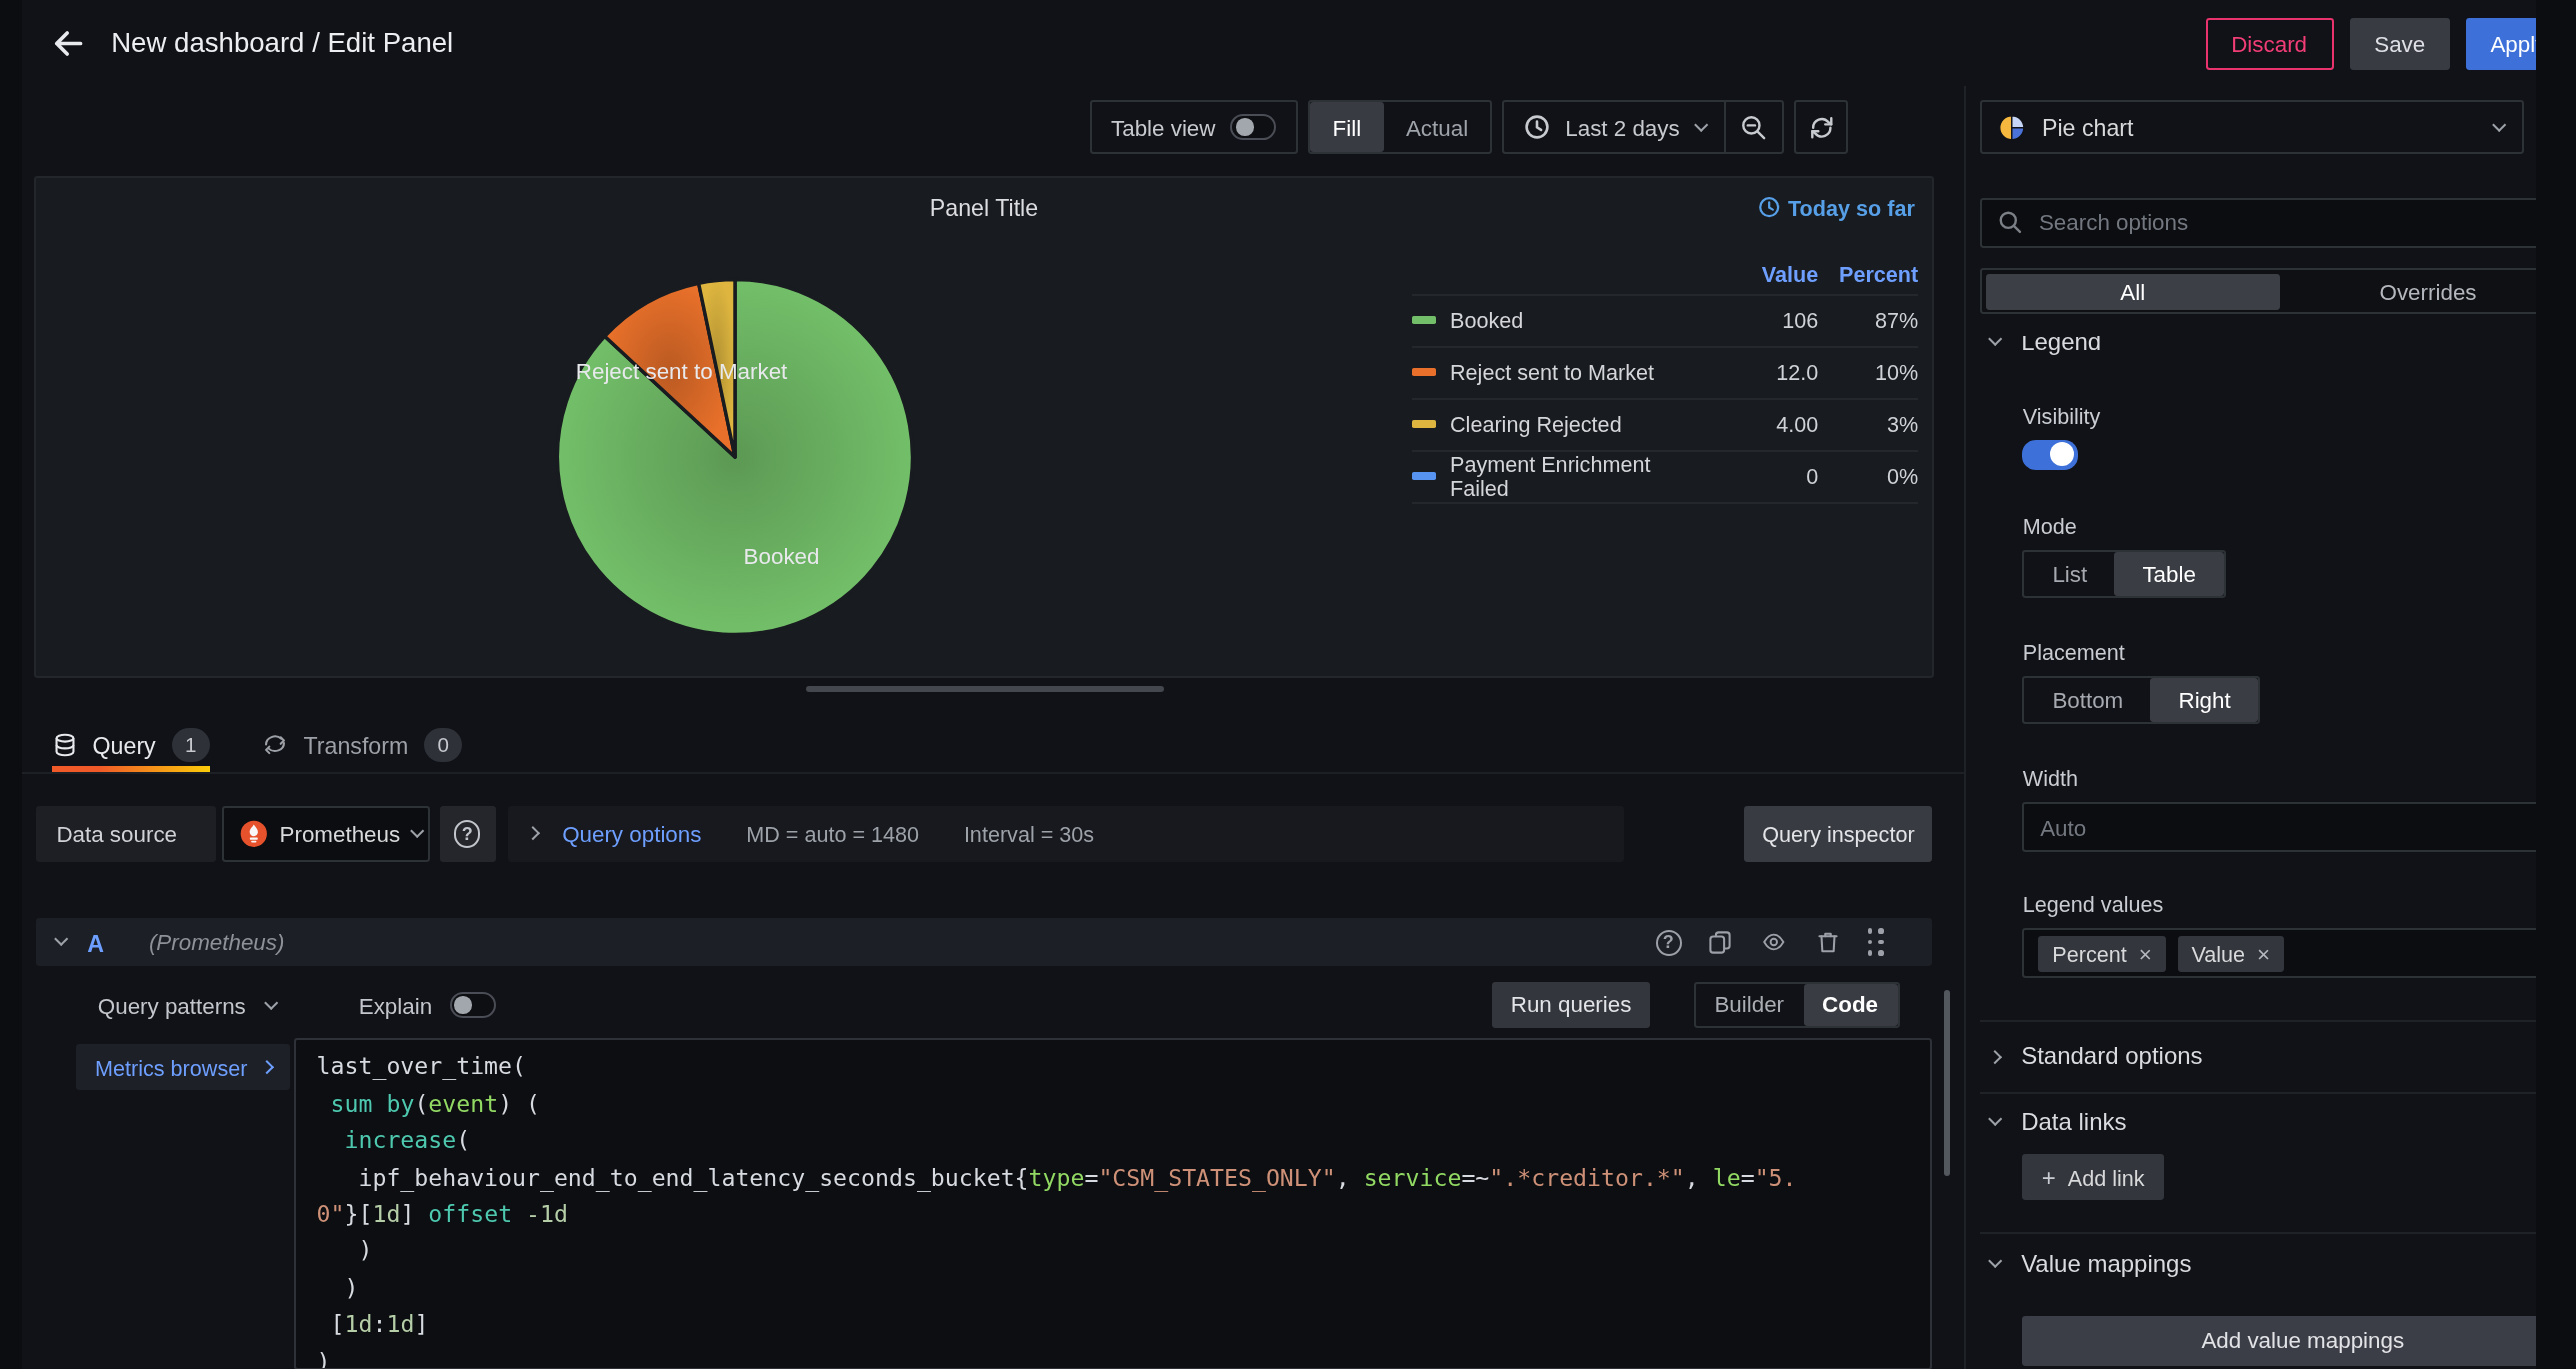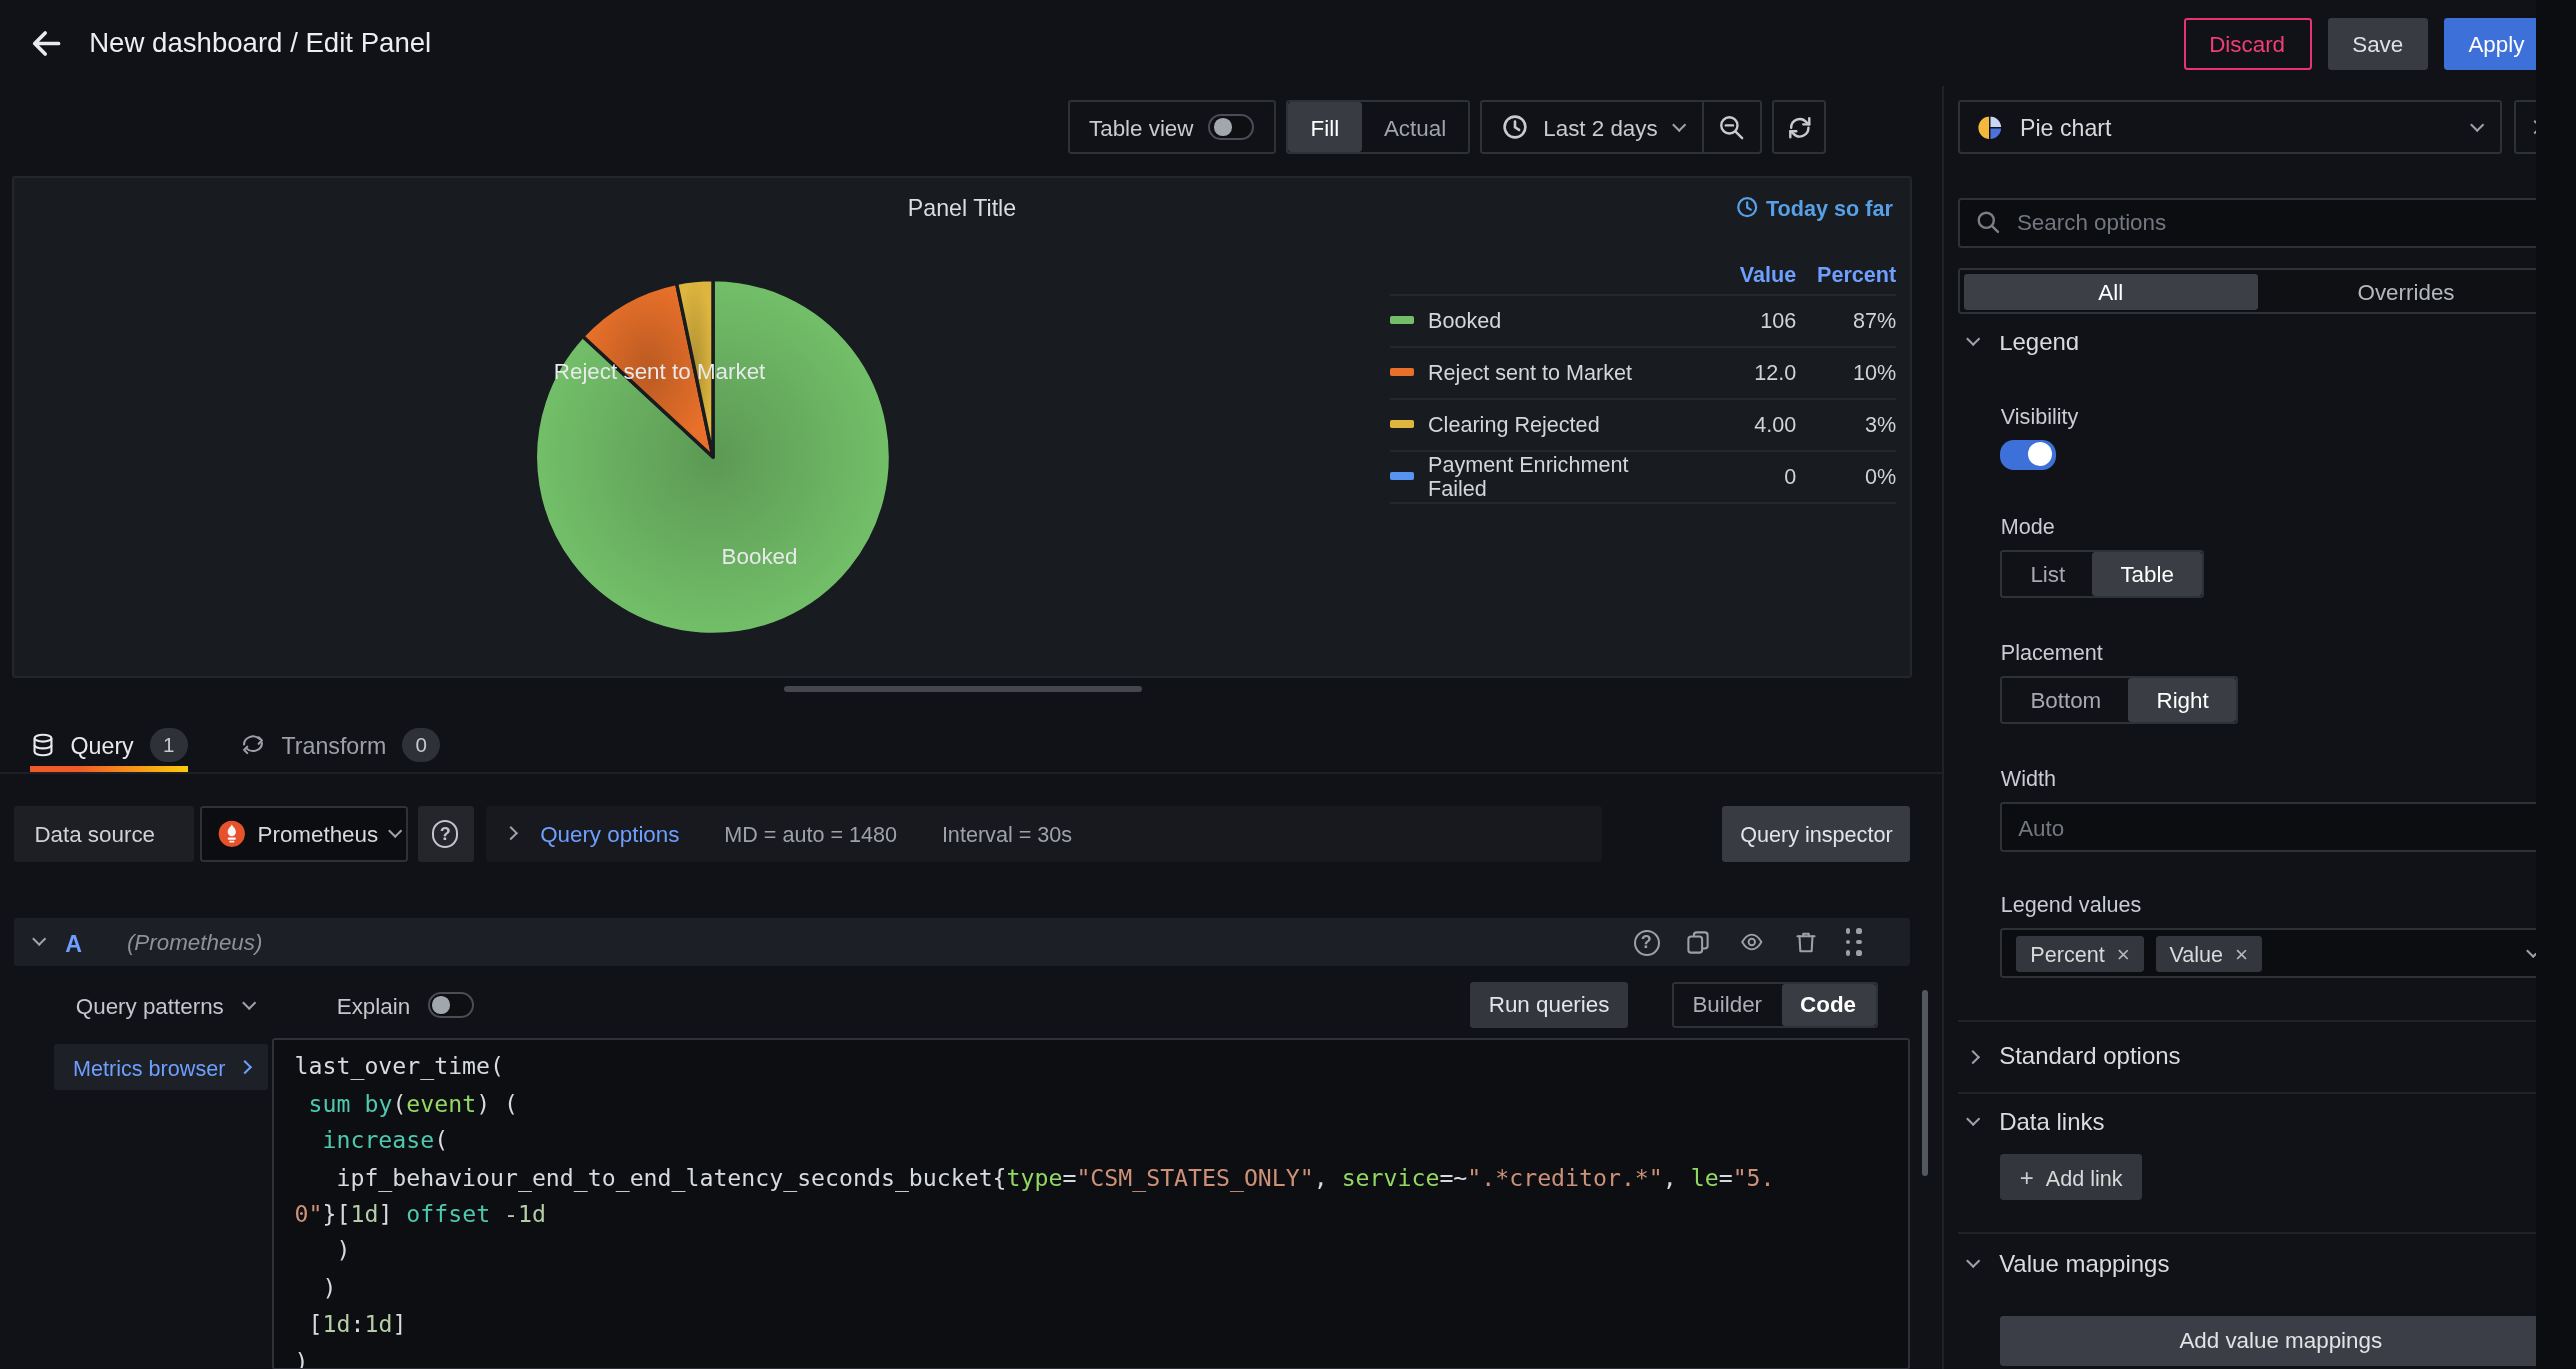--- a/index.html
+++ b/index.html
@@ -1,16 +1,16 @@
 <!DOCTYPE html>
 <html style="font-size:13.8px"><head>
 <meta charset="utf-8">
 <style>
   html,body{margin:0;padding:0;background:#0c0d10;}
-  .viewport{width:2536px;height:1369px;overflow:hidden;position:relative;}
+  .viewport{width:2536px;height:1369px;overflow:hidden;position:relative;padding-left:22px;}
   #app{width:1288px;height:685px;position:relative;background:#111217;
        font-family:"Liberation Sans",sans-serif;color:#d8d9da;font-size:11.2px;
        transform:scale(2);transform-origin:0 0;overflow:hidden;}
   *{box-sizing:border-box;}
 
   
   .chv{display:inline-block;width:5.2px;height:5.2px;border-right:1.3px solid #9da1a8;border-bottom:1.3px solid #9da1a8;flex:none;}
   .chv-d{transform:rotate(45deg);margin-top:-2.6px;}
   .chv-r{transform:rotate(-45deg);}
   .chv-blue{border-color:#6e9fff;}

